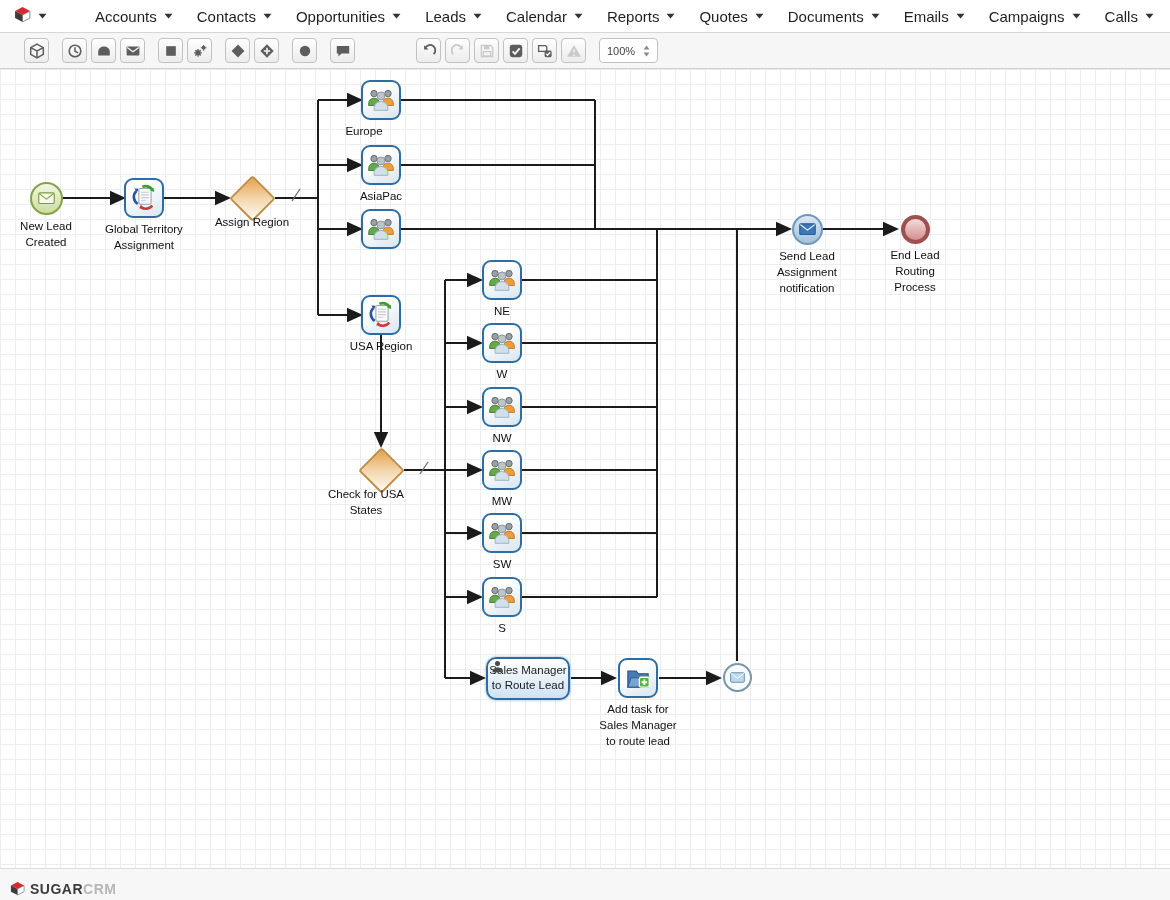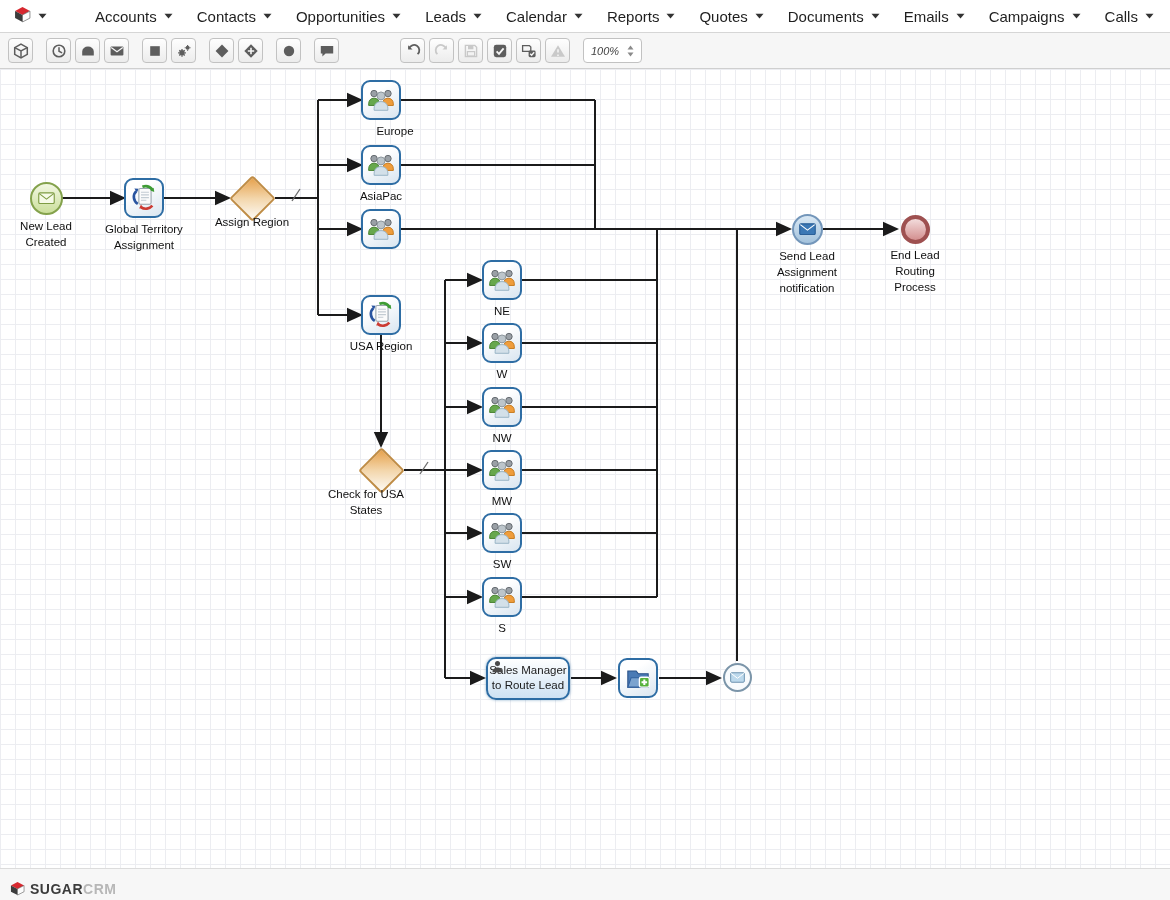--- a/index.html
+++ b/index.html
@@ -19,21 +19,21 @@
   .nav-items { display:flex; align-items:stretch; margin-left:22px; }
   .nav-item {
     display:flex; align-items:center; gap:7px; padding:0 12px;
     font-size:15px; color:#1f1f1f; cursor:pointer;
   }
   .caret-ic { display:inline-flex; color:#333; }
 
   
   .toolbar {
     height:36px; background:#f6f6f6; border-bottom:1px solid #cfcfcf;
-    display:flex; align-items:center; padding-left:8px; gap:13px;font-style:italic;
+    display:flex; align-items:center; padding-left:24px; gap:13px;
   }
   .tb-group { display:flex; gap:4px; }
   .tb-btn {
     width:25px; height:25px; border:1px solid #c2c2c2; border-radius:4px;
     background:linear-gradient(#fefefe,#ececec);
     display:flex; align-items:center; justify-content:center;
     color:#5d5d5d; cursor:pointer;
   }
   .tb-btn.disabled { color:#c9c9c9; cursor:default; }
   .tb-zoom {
@@ -412,21 +412,21 @@
     <div class="node task" style="left: 361px; top: 11px;">
       <svg width="30" height="30" viewBox="0 0 28 28">
         <circle cx="7.5" cy="8" r="3" fill="#9aa0a6" stroke="#63686d" stroke-width=".9"></circle>
         <path d="M2.5 17.6c0-3.4 2.2-5.3 5-5.3s5 1.9 5 5.3v1.5h-10z" fill="#67a84d" stroke="#47822f" stroke-width=".9"></path>
         <circle cx="20.5" cy="8" r="3" fill="#9aa0a6" stroke="#63686d" stroke-width=".9"></circle>
         <path d="M15.5 17.6c0-3.4 2.2-5.3 5-5.3s5 1.9 5 5.3v1.5h-10z" fill="#ef9d3c" stroke="#c67a1d" stroke-width=".9"></path>
         <circle cx="14" cy="10.2" r="3.7" fill="#bcc5cb" stroke="#8a949a" stroke-width=".9"></circle>
         <path d="M7.6 21.8c0-4 2.7-6.3 6.4-6.3s6.4 2.3 6.4 6.3v1.8H7.6z" fill="#d3e0e9" stroke="#96b2c4" stroke-width=".9"></path>
       </svg>
     </div>
-    <div class="node-label" style="left: 395px; top: 54px;">Europe</div>
+    <div class="node-label" style="left: 364px; top: 54px;">Europe</div>
     <div class="node task" style="left: 361px; top: 76px;">
       <svg width="30" height="30" viewBox="0 0 28 28">
         <circle cx="7.5" cy="8" r="3" fill="#9aa0a6" stroke="#63686d" stroke-width=".9"></circle>
         <path d="M2.5 17.6c0-3.4 2.2-5.3 5-5.3s5 1.9 5 5.3v1.5h-10z" fill="#67a84d" stroke="#47822f" stroke-width=".9"></path>
         <circle cx="20.5" cy="8" r="3" fill="#9aa0a6" stroke="#63686d" stroke-width=".9"></circle>
         <path d="M15.5 17.6c0-3.4 2.2-5.3 5-5.3s5 1.9 5 5.3v1.5h-10z" fill="#ef9d3c" stroke="#c67a1d" stroke-width=".9"></path>
         <circle cx="14" cy="10.2" r="3.7" fill="#bcc5cb" stroke="#8a949a" stroke-width=".9"></circle>
         <path d="M7.6 21.8c0-4 2.7-6.3 6.4-6.3s6.4 2.3 6.4 6.3v1.8H7.6z" fill="#d3e0e9" stroke="#96b2c4" stroke-width=".9"></path>
       </svg>
     </div>
@@ -533,20 +533,23 @@
 to Route Lead</span>
     </div>
     <div class="node task" style="left: 618px; top: 589px;">
       <svg width="30" height="30" viewBox="0 0 28 28">
         <path d="M4.5 7.5h7.8l2 2.6h9.2v12.4H4.5z" fill="#4a7ab5" stroke="#2a5288" stroke-width="1"></path>
         <path d="M4.5 22.5l3.1-8.8h16.6l-3.1 8.8z" fill="#7ba3cf" stroke="#31609f" stroke-width="1"></path>
         <rect x="15.3" y="13.3" width="9.2" height="9.2" rx="1.6" fill="#56b23c" stroke="#fff" stroke-width="1.2"></rect>
         <path d="M19.9 15.3v5.2M17.3 17.9h5.2" stroke="#fff" stroke-width="1.9"></path>
       </svg>
     </div>
+    <div class="node-label" style="left: 638px; top: 632px;">Add task for
+Sales Manager
+to route lead</div>
     <div class="node evt catch" style="left: 722.5px; top: 593.5px;">
       <svg width="15" height="11" viewBox="0 0 18 13">
         <rect x="0.8" y="0.8" width="16.4" height="11.4" rx="1.4" fill="#bcd9ec" stroke="#6d93b0" stroke-width="1.2"></rect>
         <path d="M1.4 1.6 9 7.4l7.6-5.8" fill="none" stroke="#ffffff" stroke-width="1.2"></path>
       </svg>
     </div>
     <div class="node evt send" style="left: 791.5px; top: 144.5px;">
       <svg width="17" height="12.5" viewBox="0 0 18 13">
         <rect x="0.8" y="0.8" width="16.4" height="11.4" rx="1.4" fill="#3b78b5" stroke="#2a5f98" stroke-width="1.2"></rect>
         <path d="M1.4 1.6 9 7.4l7.6-5.8" fill="none" stroke="#ffffff" stroke-width="1.2"></path>

